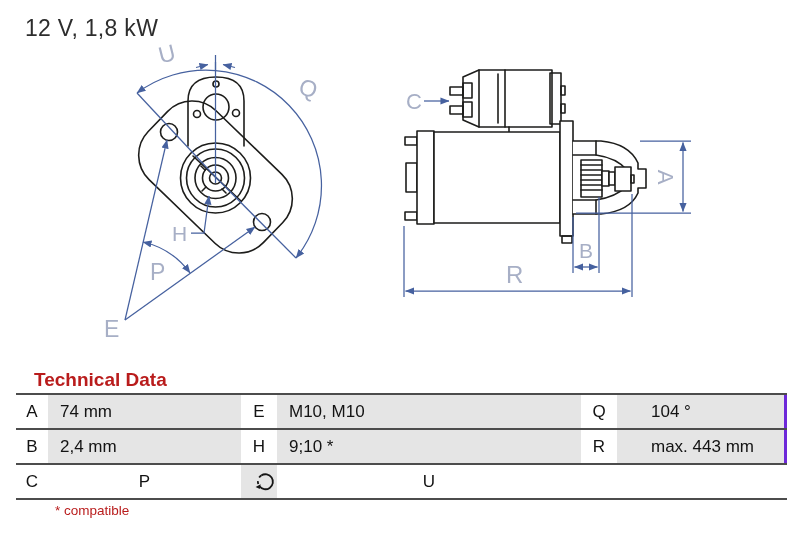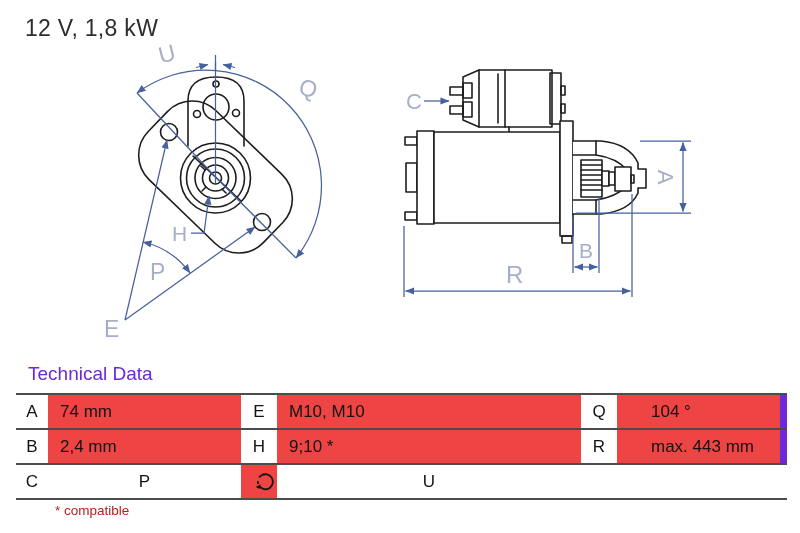--- a/index.html
+++ b/index.html
@@ -16,44 +16,44 @@
     letter-spacing:0.3px;
     margin-top:8px;
   }
   svg.drawing { position:absolute; left:0; top:0; }
   .dim-label {
     fill:#a7afc6;
     font-family:"Liberation Sans", sans-serif;
   }
   .tech-heading {
     position:absolute; left:26px; top:361px;
-    margin:2px; font-size:19px; font-weight:400; color:#6d28d9;
+    margin:8px; font-size:19px; font-weight:700; color:#b91c1c;
   }
   .tbl {
     position:absolute; left:16px; top:393px; width:771px;
   }
   .row {
     display:grid;
     grid-template-columns:32px 193px 36px 304px 36px 170px;
     height:33px;
     border-top:2px solid #4c4c4c;
   }
   .row:last-child { border-bottom:2px solid #4c4c4c; }
   .k {
     background:#ffffff; color:#131313;
     display:flex; align-items:center; justify-content:center;
     font-size:17px;
   }
   .v {
-    background:#ef4444; color:#131313;
+    background:#e5e5e5; color:#131313;
     display:flex; align-items:center;
     padding-left:12px; font-size:17px;
     white-space:nowrap; overflow:hidden;
   }
-  .v-last { border-right:7px solid #6d28d9;padding-left:34px; }
+  .v-last { border-right:3px solid #6d28d9;padding-left:34px; }
   .footnote {
     position:absolute; left:55px; top:503px;
     font-size:13.5px; color:#b91c1c;
   }
   .rot-icon { display:block; }
 </style>
 </head>
 <body>
 
 <div class="title">12 V, 1,8 kW</div>

